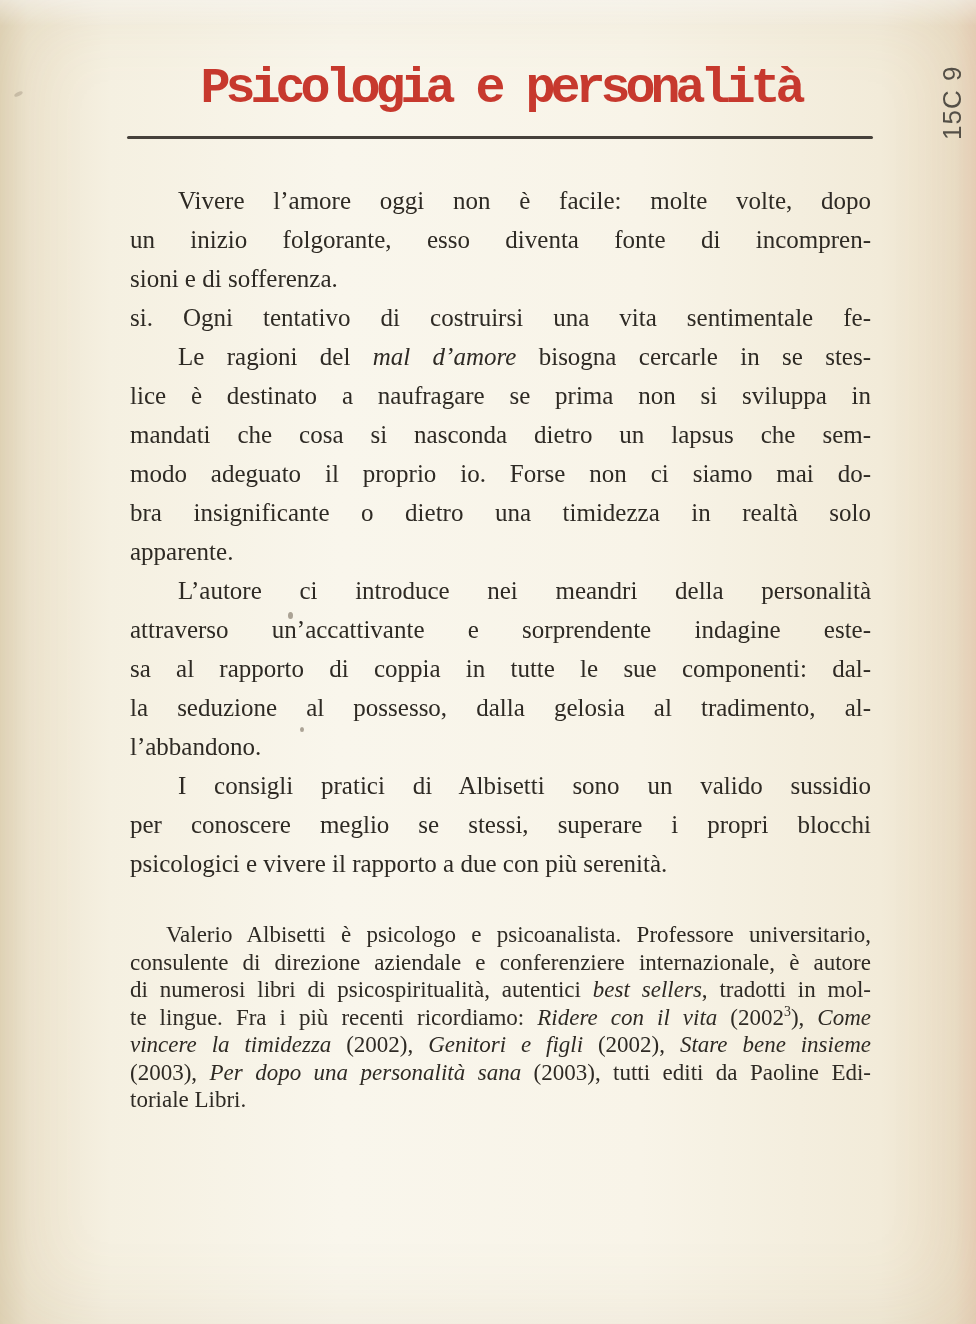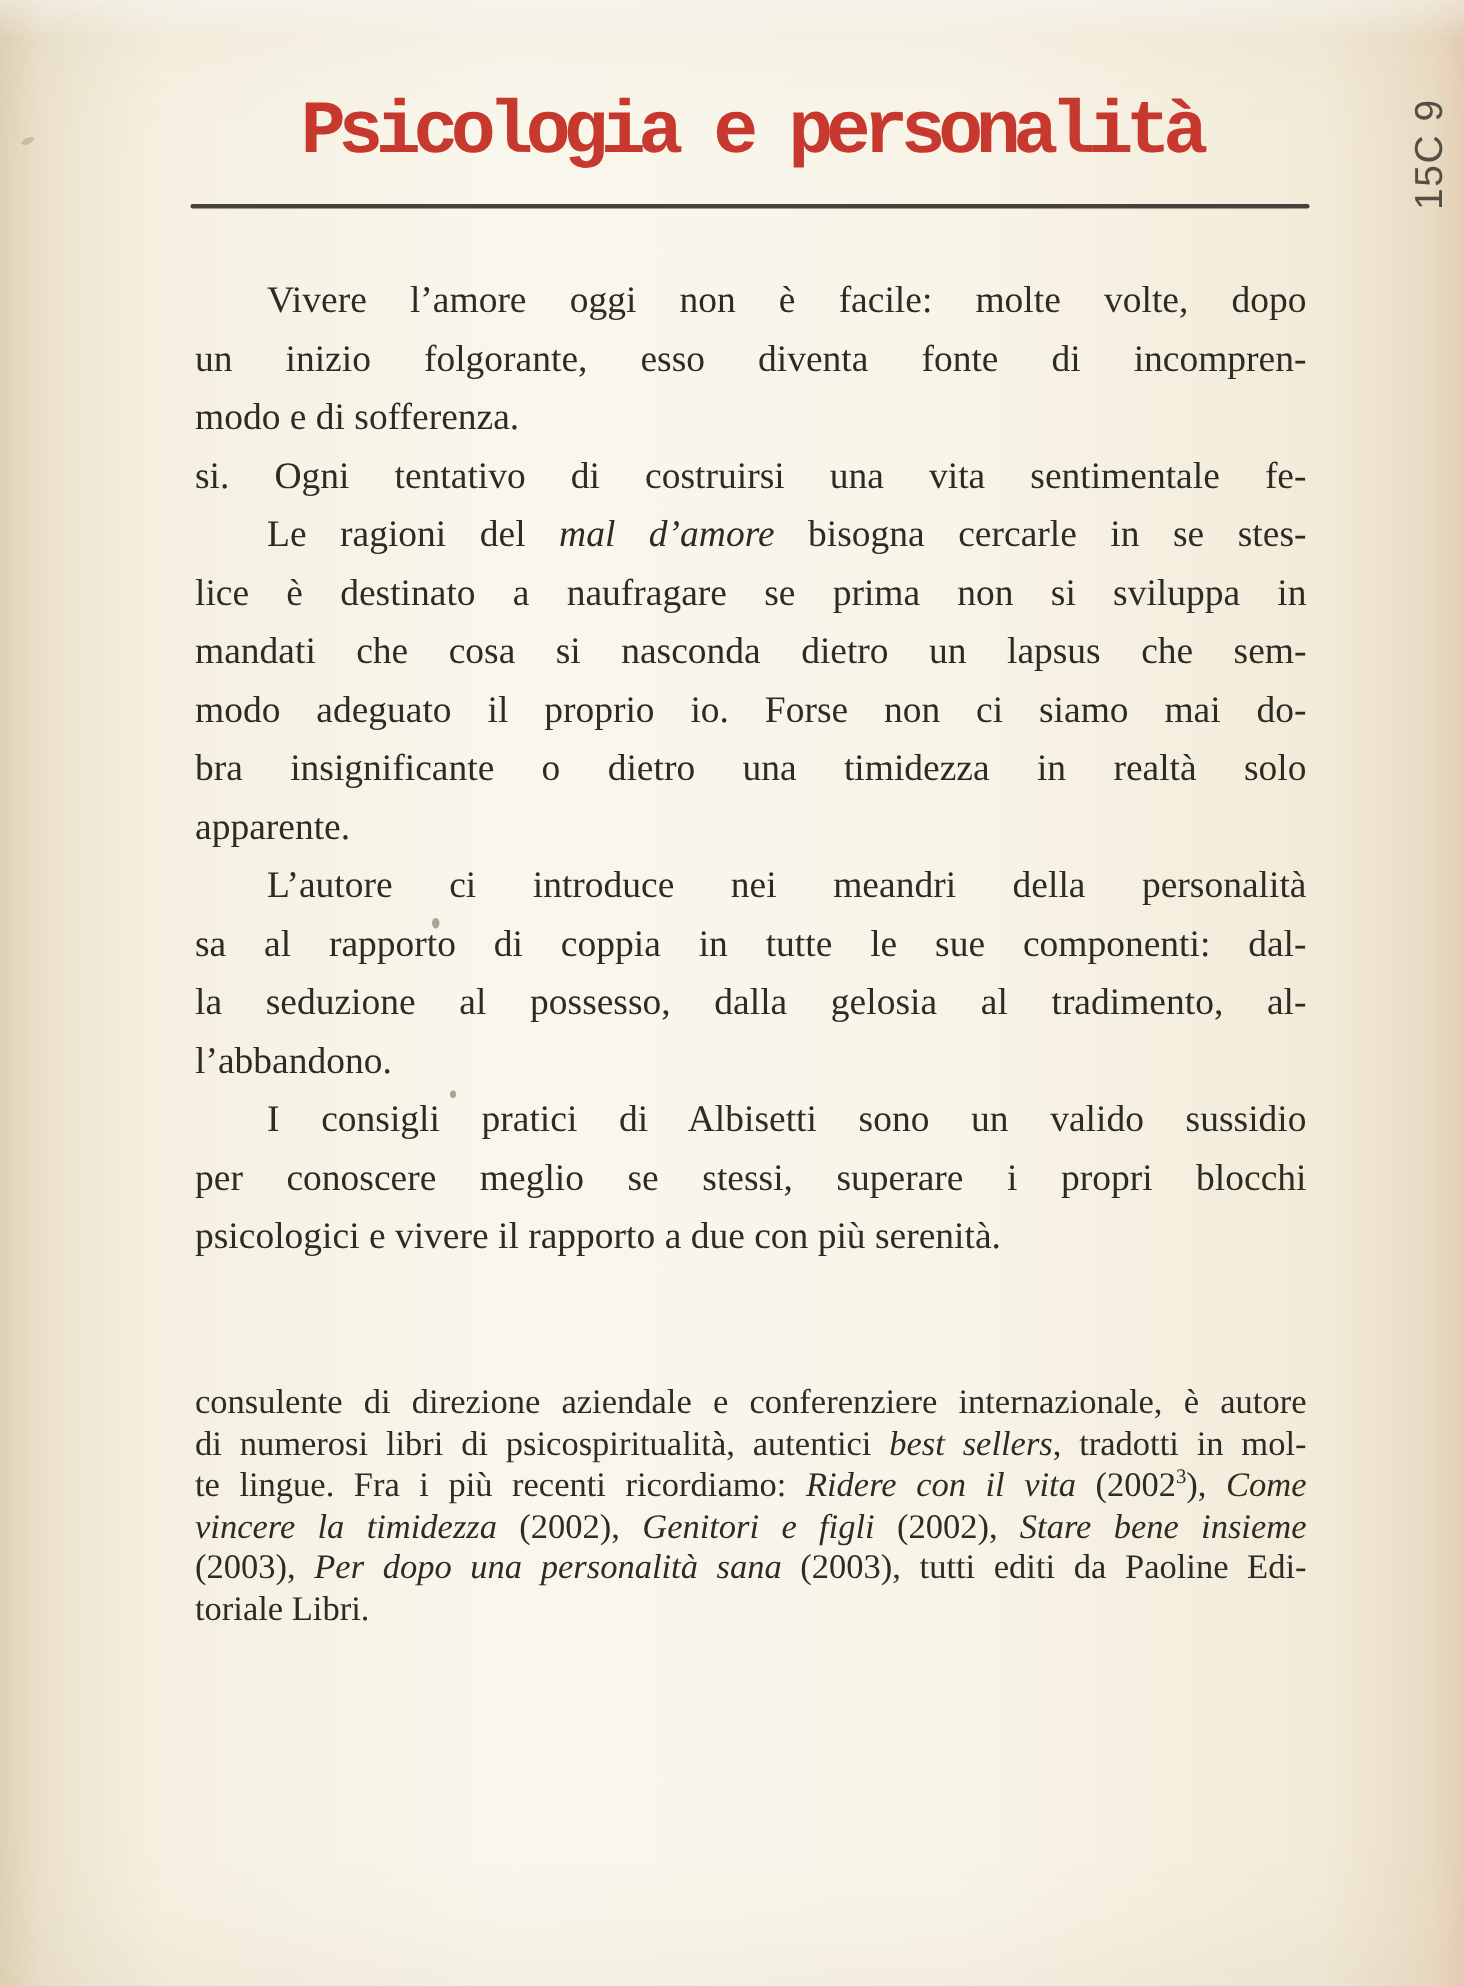--- a/index.html
+++ b/index.html
@@ -78,38 +78,40 @@
 
   <div class="title" style="color: rgb(199, 57, 46);">Psicologia e personalità</div>
 
   <div class="rule" style="background: rgb(70, 65, 59);"></div>
 
   <div class="spine">15C 9</div>
 
   <div class="bodytext" id="bodytext">
       <div class="line indent"><span>Vivere l’amore oggi non è facile: molte volte, dopo</span></div>
       <div class="line"><span>un inizio folgorante, esso diventa fonte di incompren-</span></div>
-      <div class="line p-last"><span>modo e di sofferenza.</span></div>
+      <div class="line p-last"><span>sioni e di sofferenza.</span></div>
       <div class="line"><span>si. Ogni tentativo di costruirsi una vita sentimentale fe-</span></div>
       <div class="line indent"><span>Le ragioni del </span><em>mal d’amore</em><span> bisogna cercarle in se stes-</span></div>
       <div class="line"><span>lice è destinato a naufragare se prima non si sviluppa in</span></div>
       <div class="line"><span>mandati che cosa si nasconda dietro un lapsus che sem-</span></div>
       <div class="line"><span>modo adeguato il proprio io. Forse non ci siamo mai do-</span></div>
       <div class="line"><span>bra insignificante o dietro una timidezza in realtà solo</span></div>
       <div class="line p-last"><span>apparente.</span></div>
       <div class="line indent"><span>L’autore ci introduce nei meandri della personalità</span></div>
+      <div class="line"><span>attraverso un’accattivante e sorprendente indagine este-</span></div>
       <div class="line"><span>sa al rapporto di coppia in tutte le sue componenti: dal-</span></div>
       <div class="line"><span>la seduzione al possesso, dalla gelosia al tradimento, al-</span></div>
       <div class="line p-last"><span>l’abbandono.</span></div>
       <div class="line indent"><span>I consigli pratici di Albisetti sono un valido sussidio</span></div>
       <div class="line"><span>per conoscere meglio se stessi, superare i propri blocchi</span></div>
       <div class="line p-last"><span>psicologici e vivere il rapporto a due con più serenità.</span></div>
     </div>
 
   <div class="bio" id="biotext">
+      <div class="line indent"><span>Valerio Albisetti è psicologo e psicoanalista. Professore universitario,</span></div>
       <div class="line"><span>consulente di direzione aziendale e conferenziere internazionale, è autore</span></div>
       <div class="line"><span>di numerosi libri di psicospiritualità, autentici </span><em>best sellers</em><span>, tradotti in mol-</span></div>
       <div class="line"><span>te lingue. Fra i più recenti ricordiamo: </span><em>Ridere con il vita</em><span> (2002</span><sup>3</sup><span>), </span><em>Come</em></div>
       <div class="line"><em>vincere la timidezza</em><span> (2002), </span><em>Genitori e figli</em><span> (2002), </span><em>Stare bene insieme</em></div>
       <div class="line"><span>(2003), </span><em>Per dopo una personalità sana</em><span> (2003), tutti editi da Paoline Edi-</span></div>
       <div class="line p-last"><span>toriale Libri.</span></div>
     </div>
 
   <div class="speck s1"></div>
   <div class="speck s2"></div>

